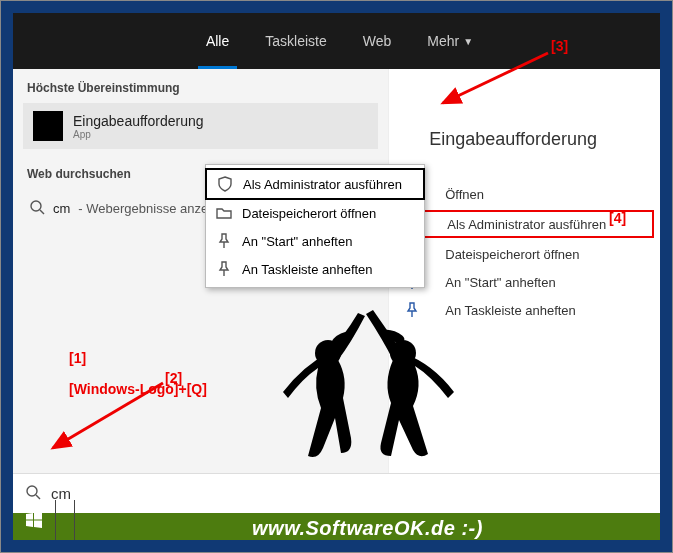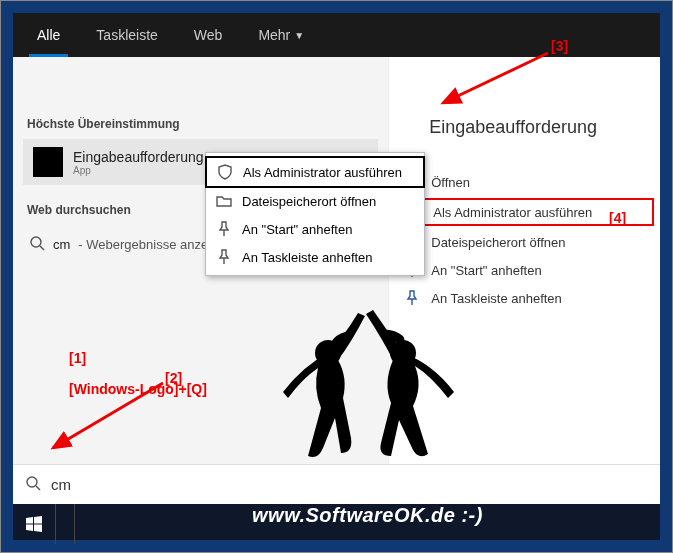--- a/index.html
+++ b/index.html
@@ -1,53 +1,53 @@
 <!DOCTYPE html>
 <html><head>
 <meta charset="utf-8">
 <style>
   * { box-sizing: border-box; margin: 0; padding: 0; font-family: "Segoe UI", Arial, sans-serif; }
   body { width: 673px; height: 553px; background: #103974; position: relative; overflow: hidden; border: 1px solid #888; }
   
   .window { position: absolute; left: 12px; top: 12px; right: 12px; bottom: 12px; display: flex; flex-direction: column; }
   
-  .tabs { background: #1a1a1a; display: flex; align-items: center; height: 44px; padding-left: 6px; }
+  .tabs { background: #1a1a1a; display: flex; align-items: center; height: 56px; padding-left: 6px; justify-content: center; }
   .tab { color: #ccc; padding: 0 18px; height: 100%; display: flex; align-items: center; font-size: 14px; cursor: pointer; position: relative; }
   .tab.active { color: #fff; }
   .tab.active::after { content:""; position:absolute; left:10px; right:10px; bottom:0; height:3px; background:#0078d4; }
   .chevron { margin-left:4px; font-size:10px; }
   
   .content { flex:1; background:#f4f4f4; display:flex; position:relative; }
   .left { flex:0 0 58%; padding:6px 0 0 0; }
   .right { flex:1; padding:60px 0 0 0; background:#fff; border-left:1px solid #eee; }
   
-  .section-label { font-size:12px; font-weight:600; color:#444; padding:6px 14px 8px;margin-top:48px; }
+  .section-label { font-size:12px; font-weight:600; color:#444; padding:6px 14px 8px; }
   
   .best-match { margin:0 10px; background:#e6e6e6; display:flex; align-items:center; padding:8px 10px; gap:10px; }
   .bm-icon { width:30px; height:30px; background:#000; }
   .bm-text .title { font-size:14px; color:#222; }
   .bm-text .sub { font-size:10px; color:#777; }
   
   .web-row { display:flex; align-items:center; gap:8px; padding:6px 16px; margin-top:4px; color:#555; font-size:13px; white-space:nowrap; overflow:hidden; }
   .web-row .term { color:#222; }
   
   .context-menu { position:absolute; left:192px; top:95px; background:#fff; border:1px solid #bbb; box-shadow:2px 2px 6px rgba(0,0,0,.3); width:220px; padding:4px 0; z-index:5; font-size:13px; }
   .ctx-item { display:flex; align-items:center; gap:10px; padding:6px 10px; cursor:pointer; }
   .ctx-item.hl { border:2px solid #000; margin:-1px; }
   .ctx-ico { width:16px; height:16px; display:flex; align-items:center; justify-content:center; color:#555; }
   
   .right-title { font-size:18px; color:#333; padding:0 0 30px 40px; }
-  .action { display:flex; align-items:center; gap:10px; padding:5px 14px; font-size:13px; color:#333; white-space:nowrap; overflow:hidden; }
+  .action { display:flex; align-items:center; gap:24px; padding:5px 14px; font-size:13px; color:#333; white-space:nowrap; overflow:hidden; }
   .action .ico { width:18px; height:18px; display:flex; align-items:center; justify-content:center; color:#2a5aa8; }
   .action.boxed { border:2px solid #e00; margin:2px 6px 2px 8px; padding:3px 6px; }
   
   .searchbar { height:40px; background:#fff; border-top:1px solid #ddd; display:flex; align-items:center; padding:0 12px; gap:10px; }
   .searchbar input { border:none; outline:none; font-size:15px; flex:1; color:#333; background:transparent; }
   
-  .taskbar { height:36px; background:#0f172a; display:flex; align-items:flex-start; }
+  .taskbar { height:27px; background:#4d7c0f; display:flex; align-items:flex-end; }
   .winlogo { width:42px; height:40px; display:flex; align-items:center; justify-content:center; color:#fff; font-size:16px; }
   .task-search { width:20px; height:40px; border-left:1px solid #444; border-right:1px solid #444; }
   .footer-text { flex:1; text-align:center; color:#fff; font-size:20px; font-weight:bold; font-style:italic; letter-spacing:.5px; }
   
   .ann { position:absolute; color:#e00; font-weight:bold; font-size:14px; z-index:10; pointer-events:none; white-space:nowrap; }
   .arrow { position:absolute; z-index:9; pointer-events:none; }
   
   .dancers { position:absolute; left:260px; top:285px; z-index:7; pointer-events:none; }
   
   svg.ico-svg { width:16px; height:16px; stroke:#555; fill:none; stroke-width:1.4; }

